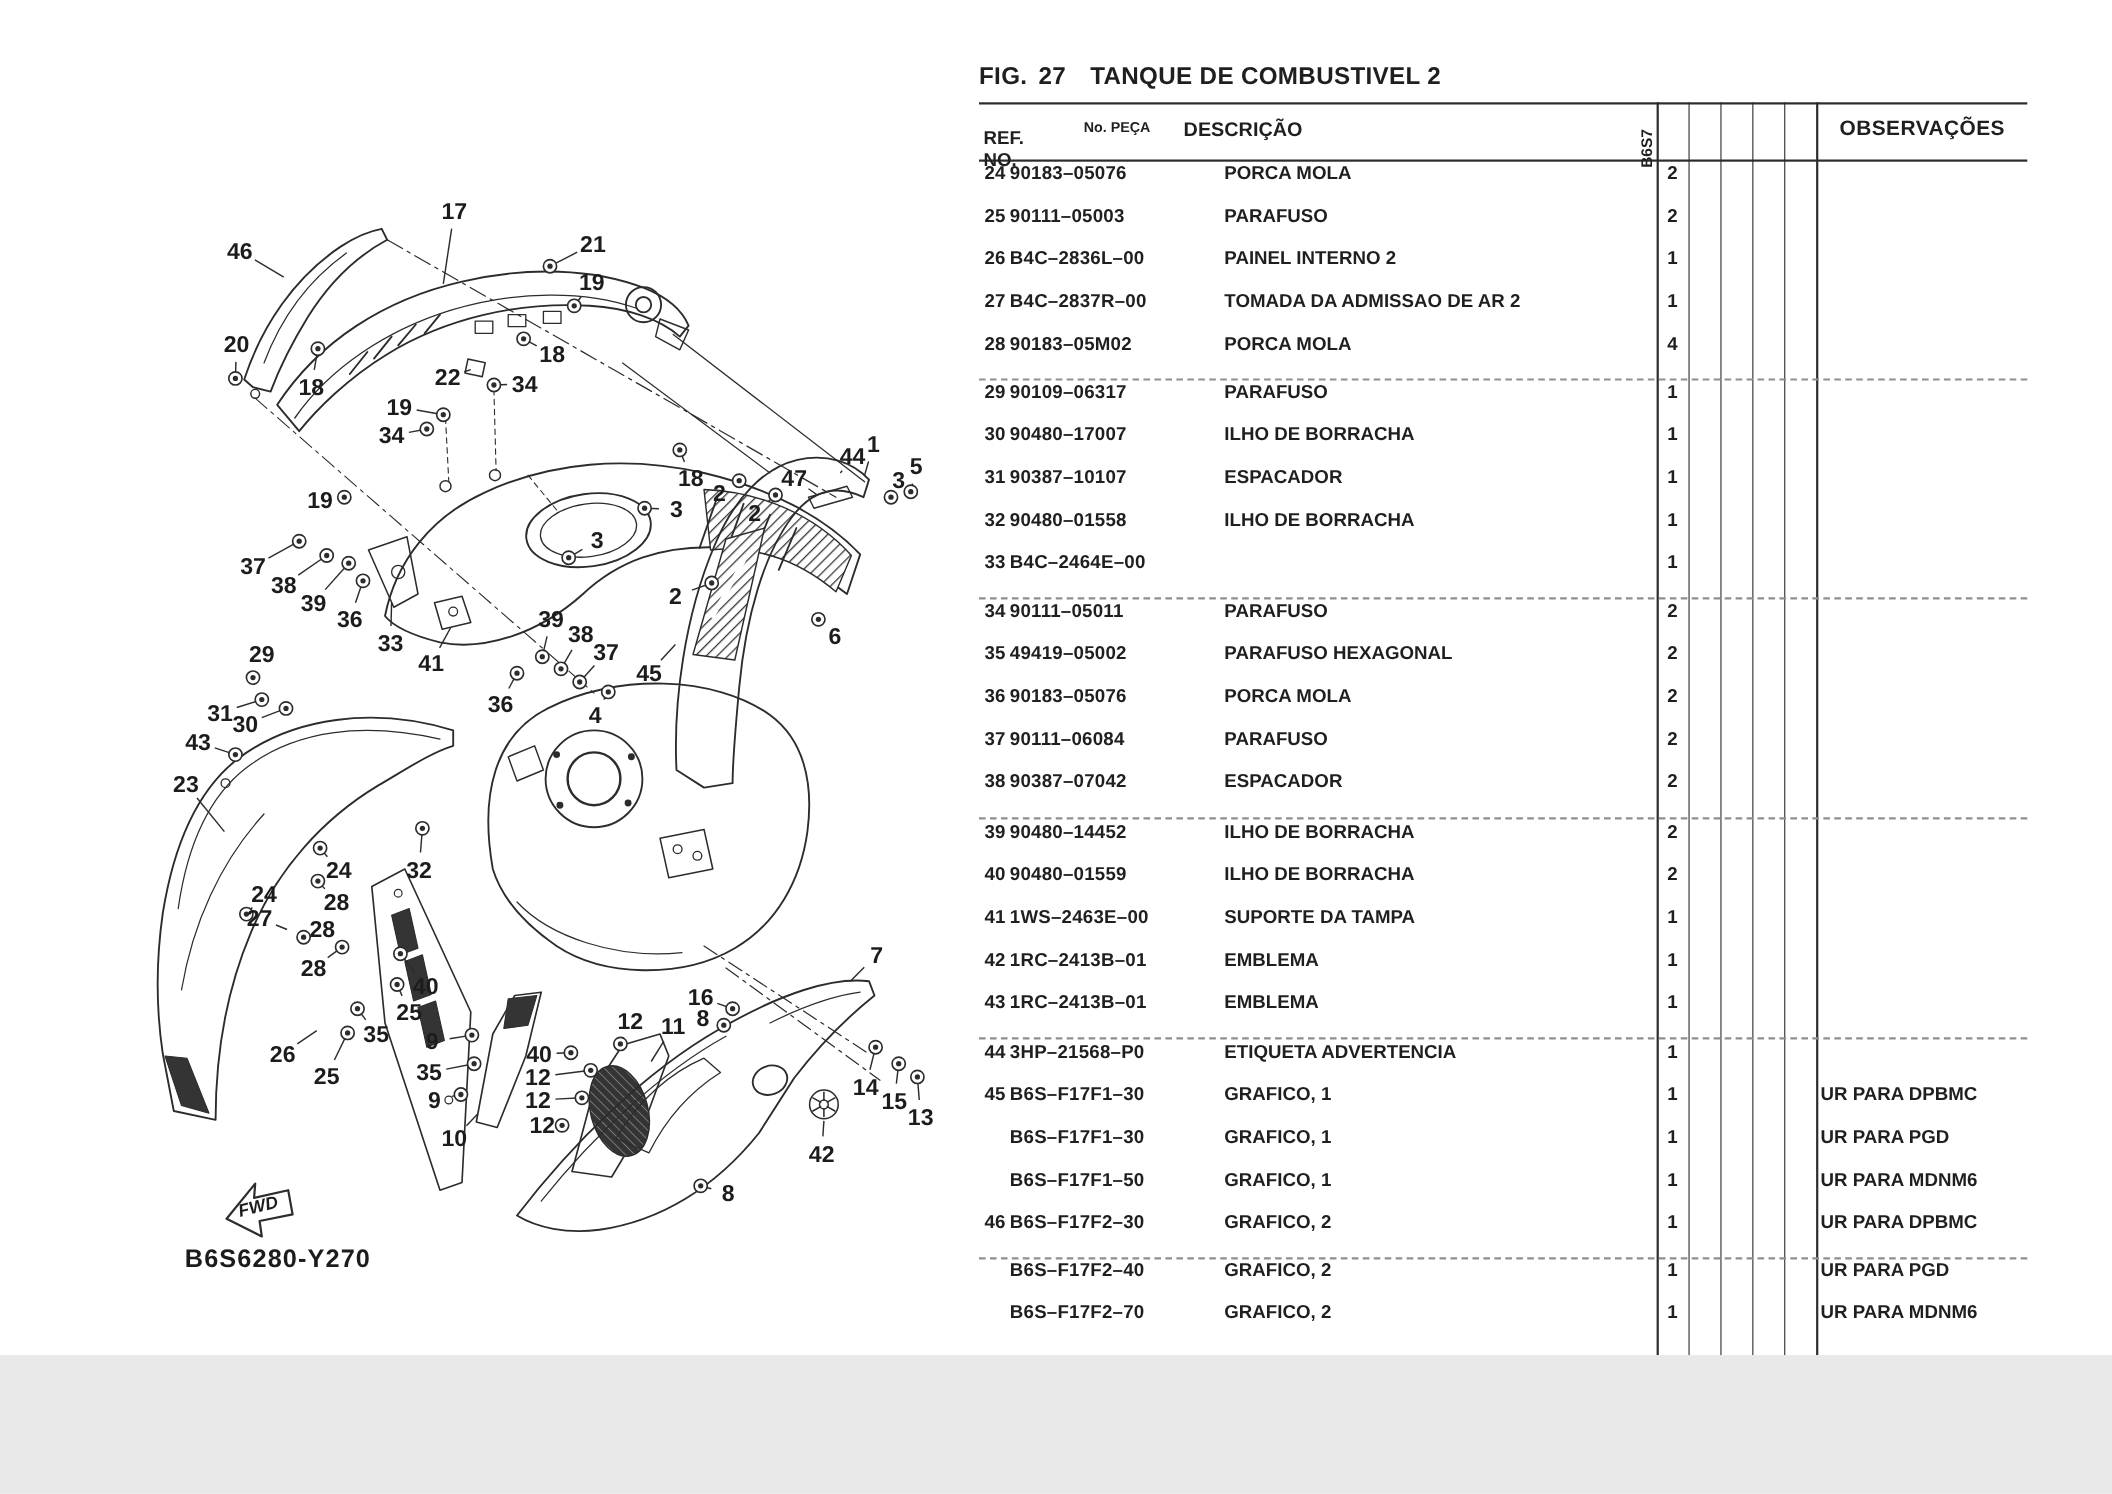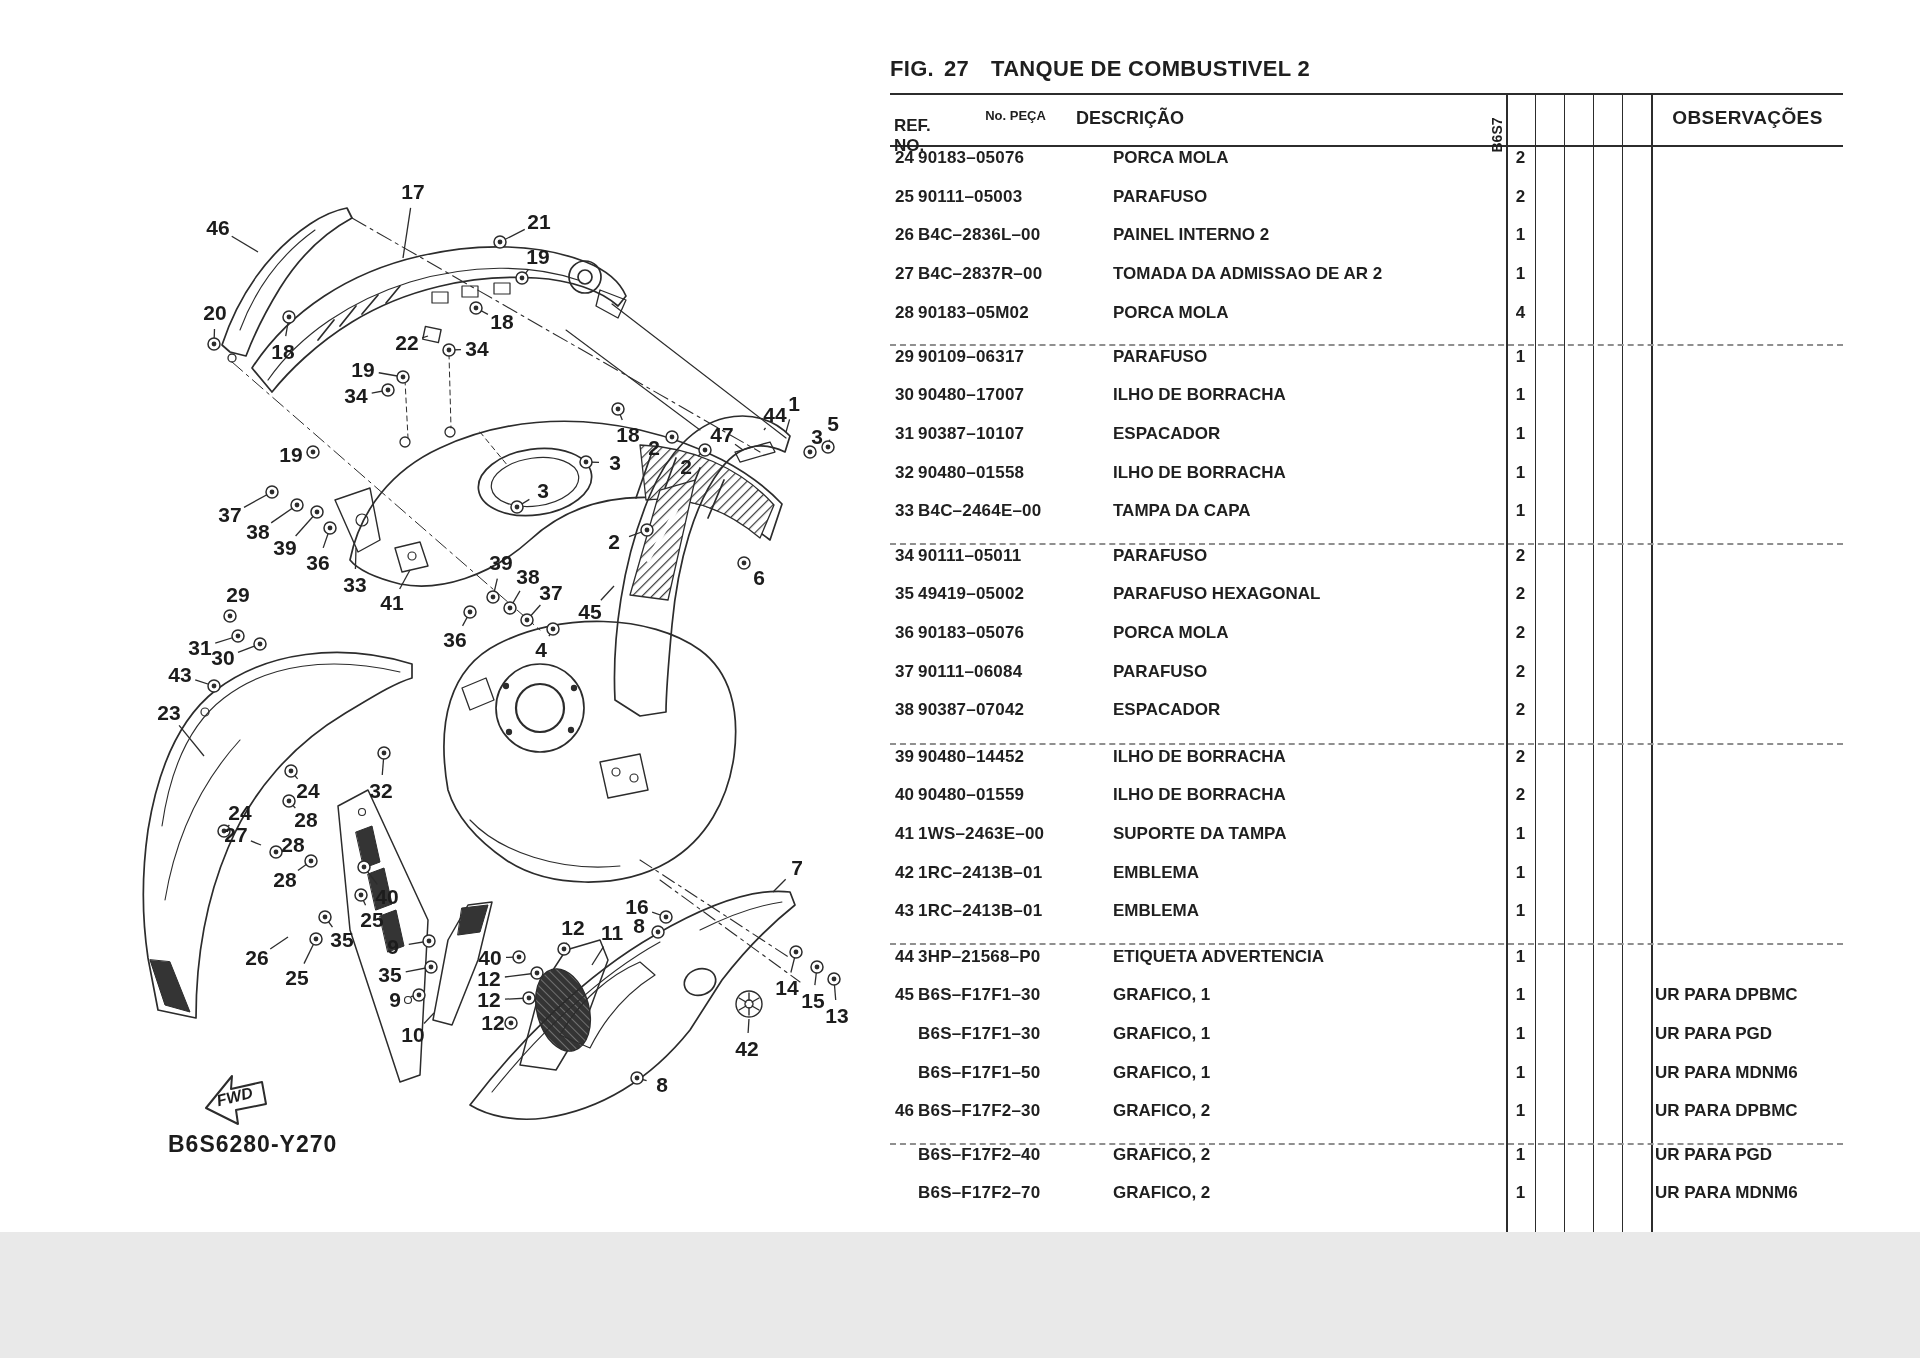--- a/index.html
+++ b/index.html
@@ -619,21 +619,20 @@
         <div class="trow" style="top: 360.7px; height: 38.7px; line-height: 38.7px;">
     <div class="c-ref">32</div>
     <div class="c-part">90480–01558</div>
     <div class="c-desc">ILHO DE BORRACHA</div>
     <div class="c-qty">1</div>
     <div class="c-obs"></div>
   </div>
         <div class="trow" style="top: 399.4px; height: 38.7px; line-height: 38.7px;">
     <div class="c-ref">33</div>
     <div class="c-part">B4C–2464E–00</div>
-    <div class="c-desc">TAMPA DA CAPA</div>
     <div class="c-qty">1</div>
     <div class="c-obs"></div>
   </div>
         <div class="trow" style="top: 443.6px; height: 38.7px; line-height: 38.7px;">
     <div class="c-ref">34</div>
     <div class="c-part">90111–05011</div>
     <div class="c-desc">PARAFUSO</div>
     <div class="c-qty">2</div>
     <div class="c-obs"></div>
   </div>

